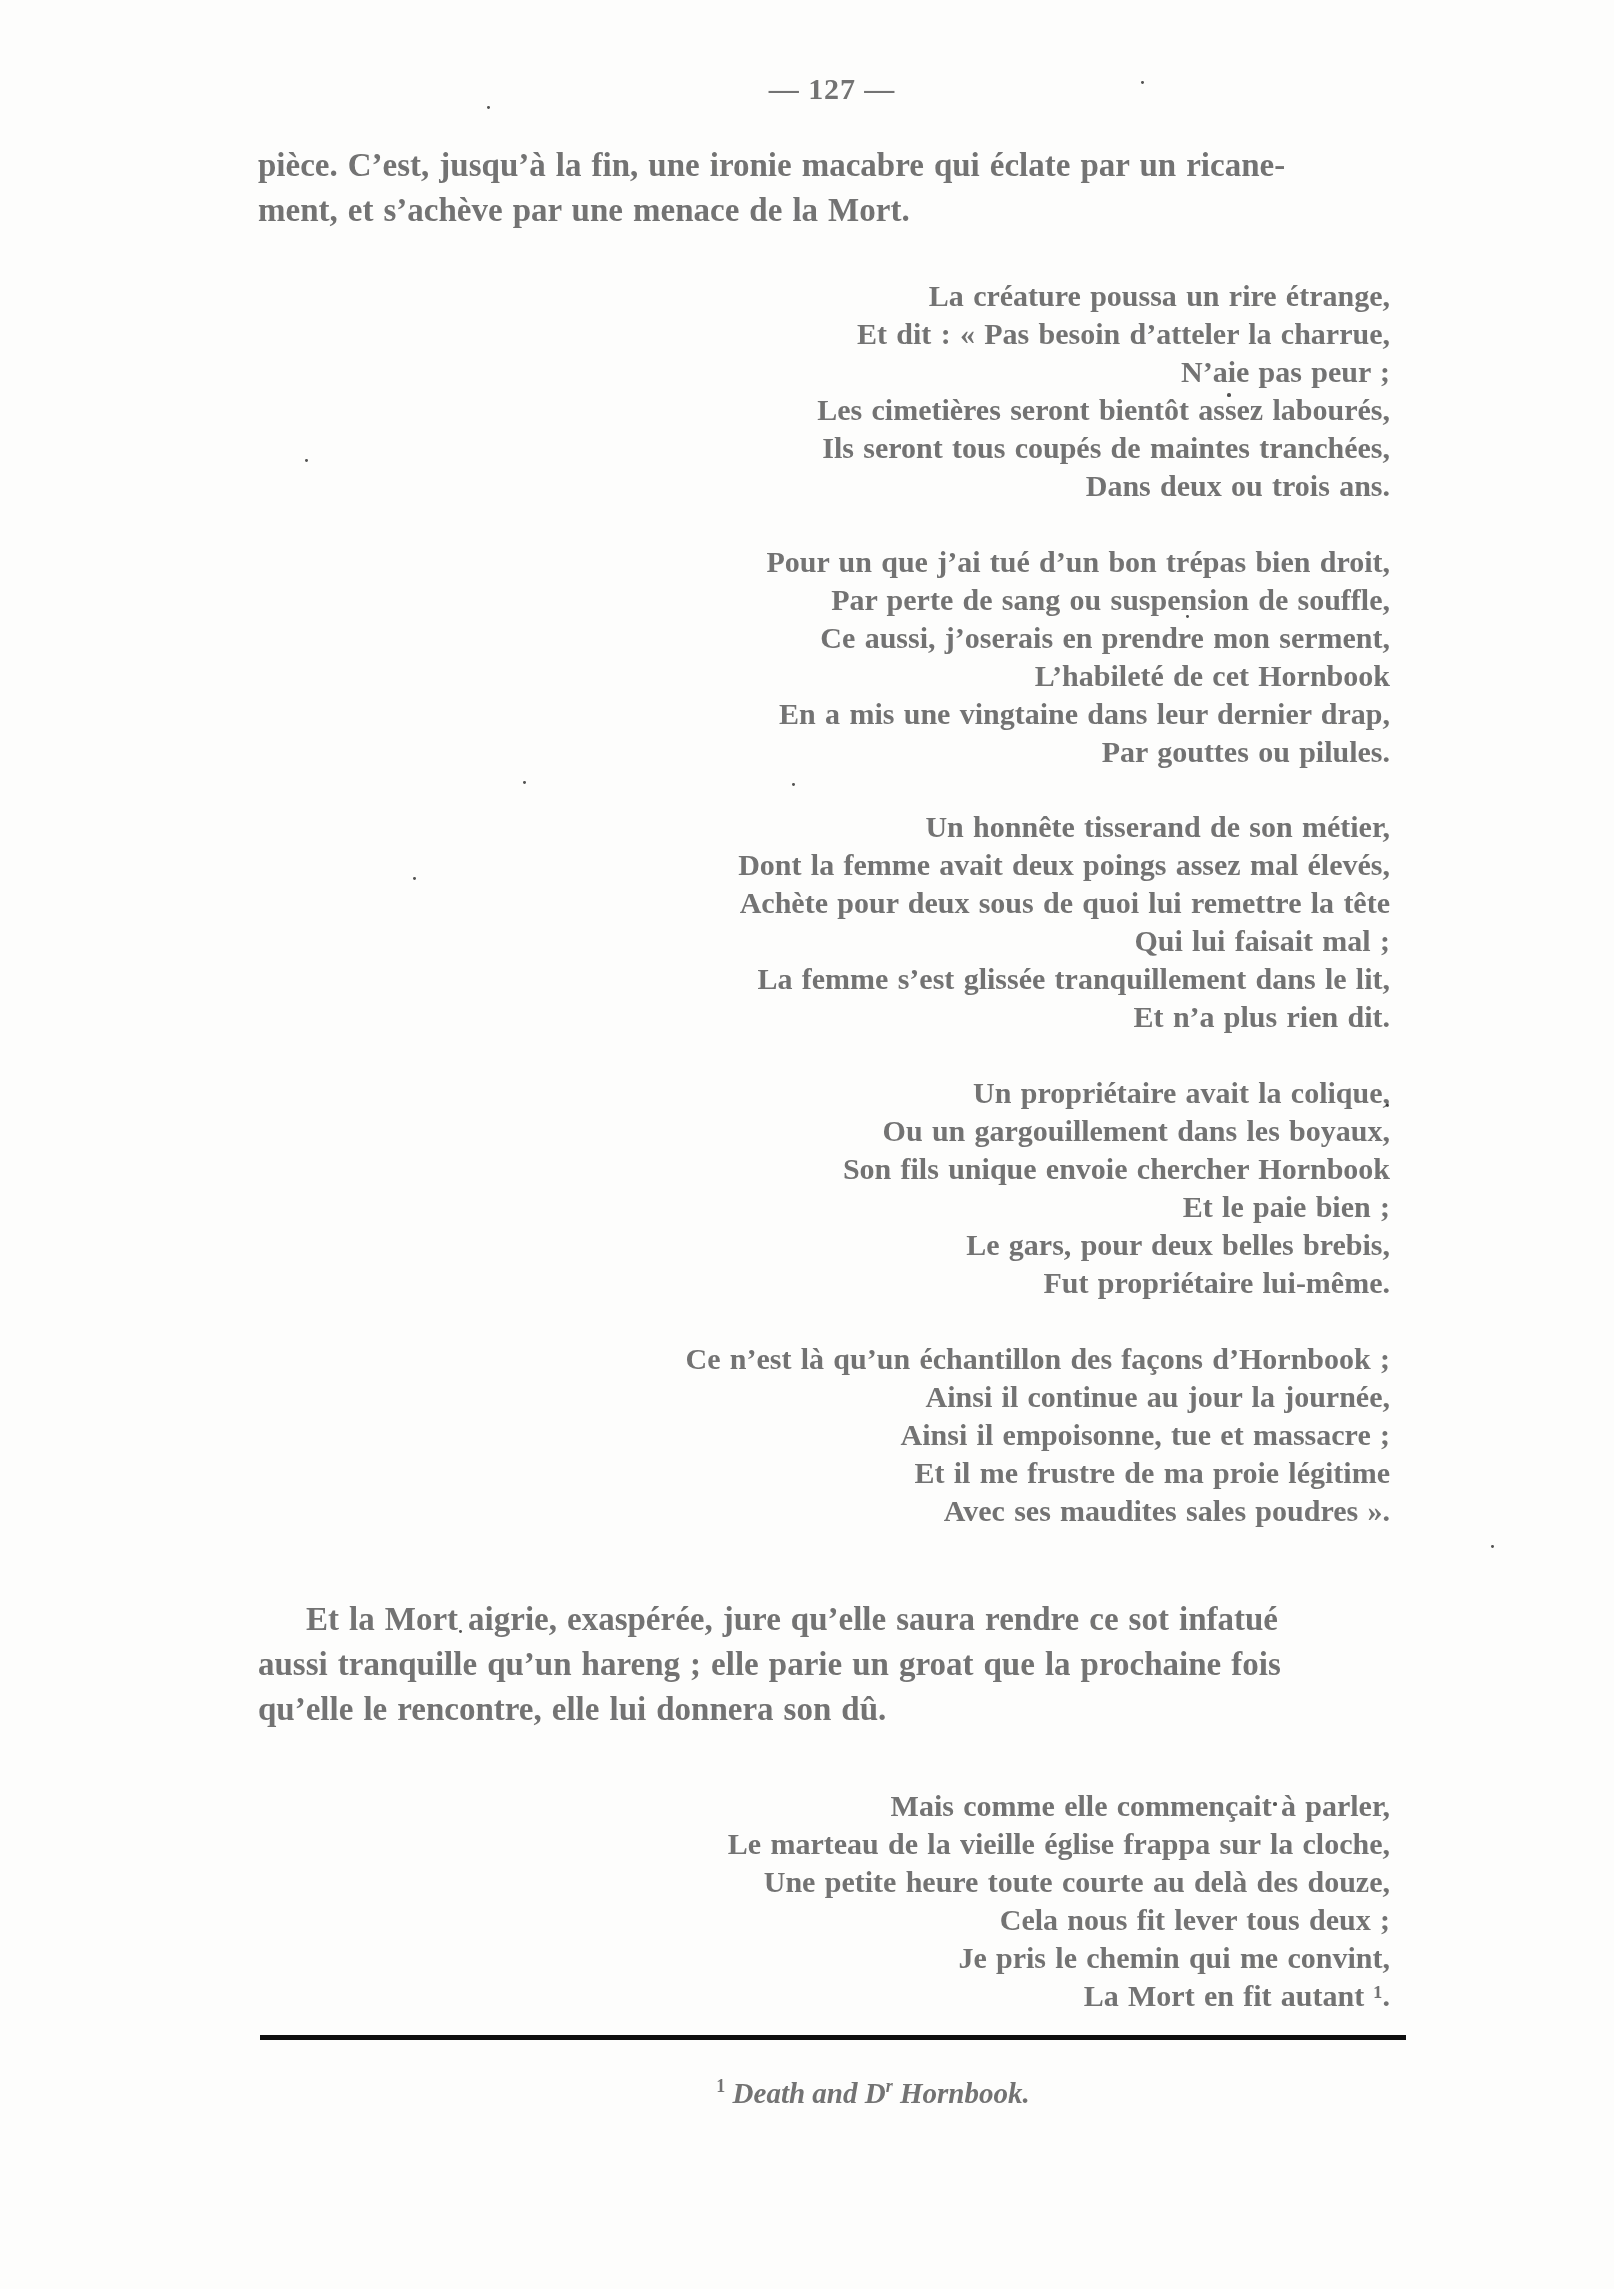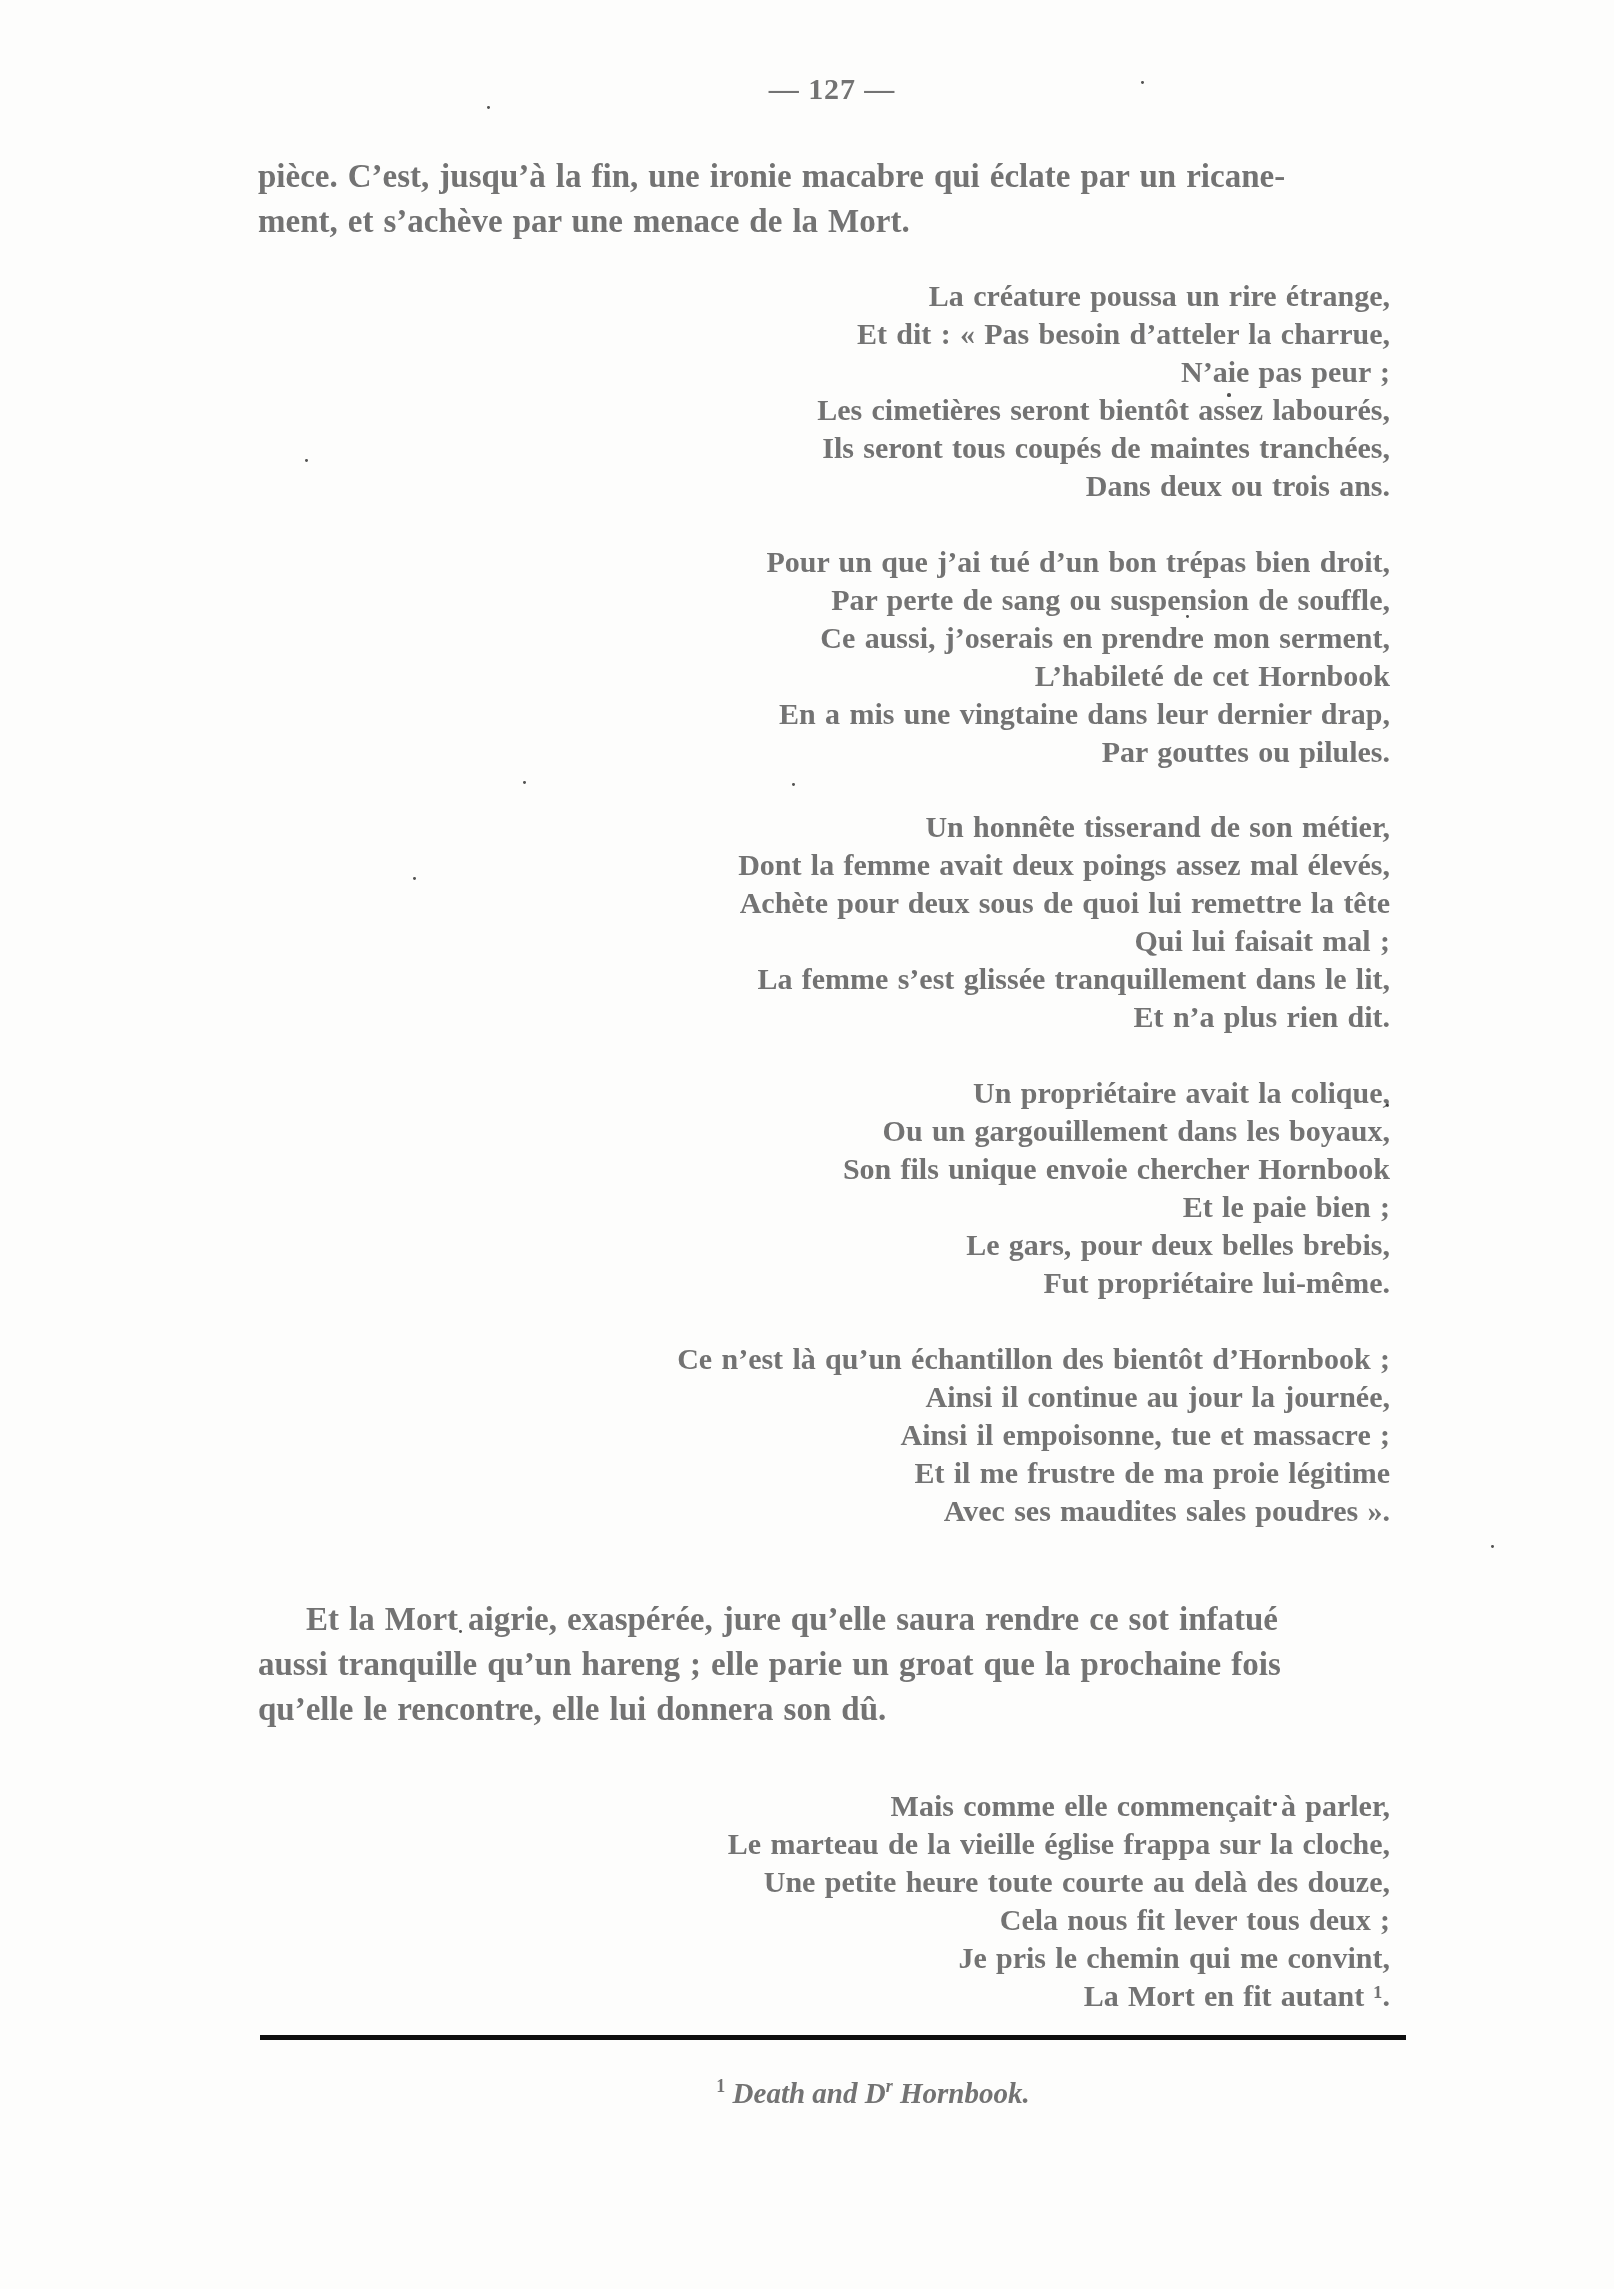--- a/index.html
+++ b/index.html
@@ -46,21 +46,21 @@
     background:#1a1a1a;opacity:.75;
   }
 </style>
 </head>
 <body>
 
 <div class="page">
 
   <div class="pagenum" style="top:72px">— 127 —</div>
 
-  <div class="prose" style="top:154px">
+  <div class="prose" style="top:143px">
       <div class="prose-line">pièce. C’est, jusqu’à la fin, une ironie macabre qui éclate par un ricane-</div>
       <div class="prose-line">ment, et s’achève par une menace de la Mort.</div>
     </div>
 
   <div class="poem" style="top:277px">
       <div class="poem-line">La créature poussa un rire étrange,</div>
       <div class="poem-line">Et dit : « Pas besoin d’atteler la charrue,</div>
       <div class="poem-line">N’aie pas peur ;</div>
       <div class="poem-line">Les cimetières seront bientôt assez labourés,</div>
       <div class="poem-line">Ils seront tous coupés de maintes tranchées,</div>
@@ -88,21 +88,21 @@
   <div class="poem" style="top:1074px">
       <div class="poem-line">Un propriétaire avait la colique,</div>
       <div class="poem-line">Ou un gargouillement dans les boyaux,</div>
       <div class="poem-line">Son fils unique envoie chercher Hornbook</div>
       <div class="poem-line">Et le paie bien ;</div>
       <div class="poem-line">Le gars, pour deux belles brebis,</div>
       <div class="poem-line">Fut propriétaire lui-même.</div>
     </div>
 
   <div class="poem" style="top:1340px">
-      <div class="poem-line">Ce n’est là qu’un échantillon des bientôt d’Hornbook ;</div>
+      <div class="poem-line">Ce n’est là qu’un échantillon des façons d’Hornbook ;</div>
       <div class="poem-line">Ainsi il continue au jour la journée,</div>
       <div class="poem-line">Ainsi il empoisonne, tue et massacre ;</div>
       <div class="poem-line">Et il me frustre de ma proie légitime</div>
       <div class="poem-line">Avec ses maudites sales poudres ».</div>
     </div>
 
   <div class="prose indent-first" style="top:1597px">
       <div class="prose-line">Et la Mort aigrie, exaspérée, jure qu’elle saura rendre ce sot infatué</div>
       <div class="prose-line">aussi tranquille qu’un hareng ; elle parie un groat que la prochaine fois</div>
       <div class="prose-line">qu’elle le rencontre, elle lui donnera son dû.</div>

